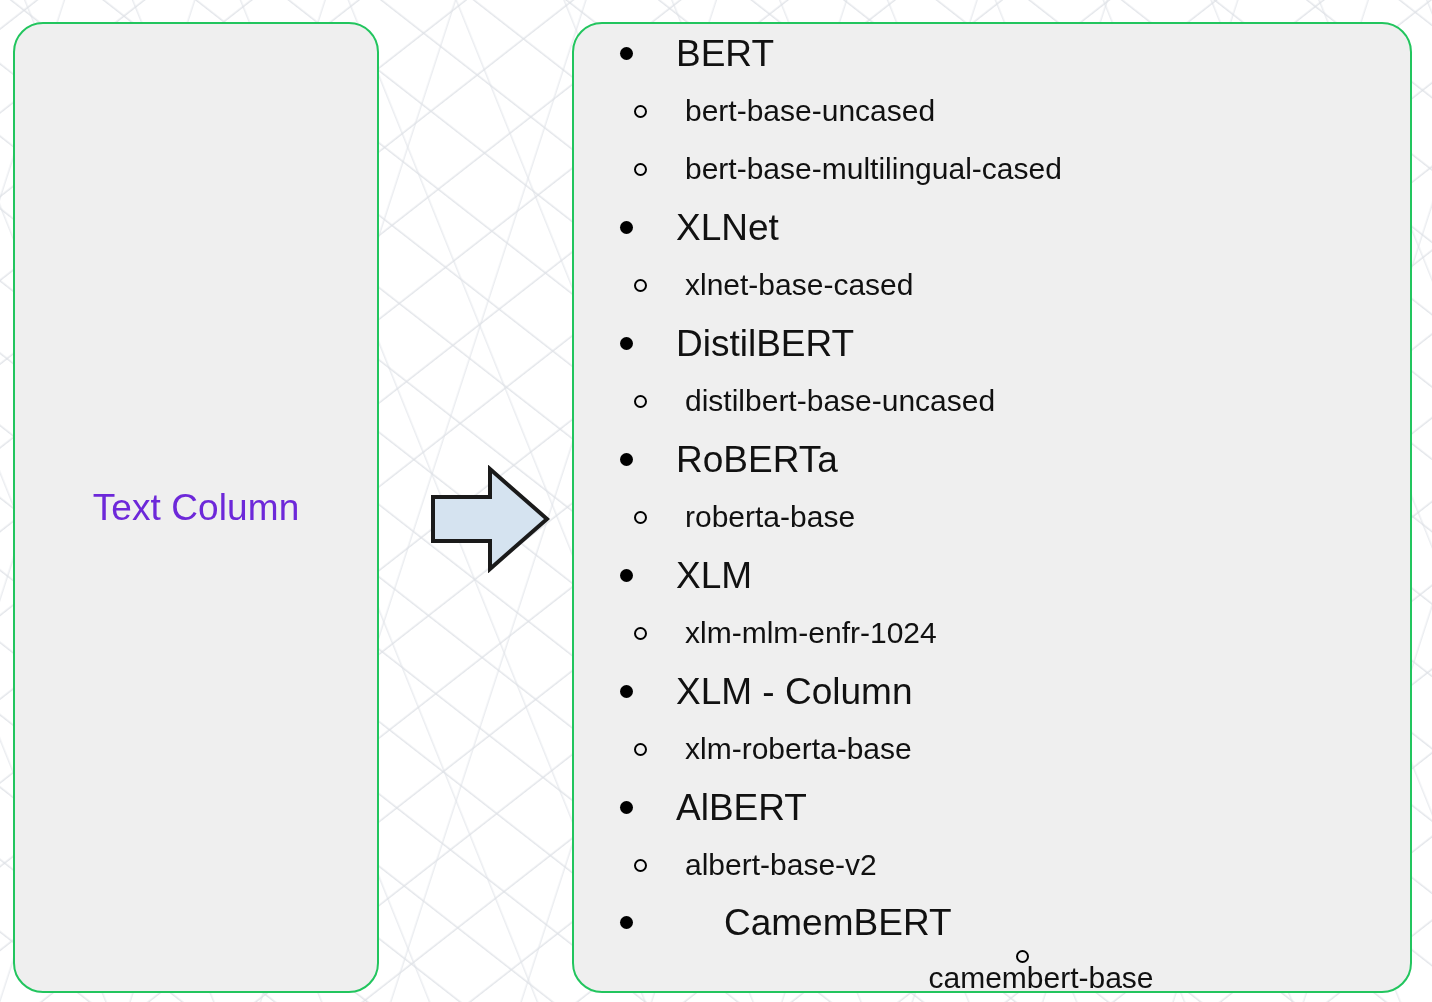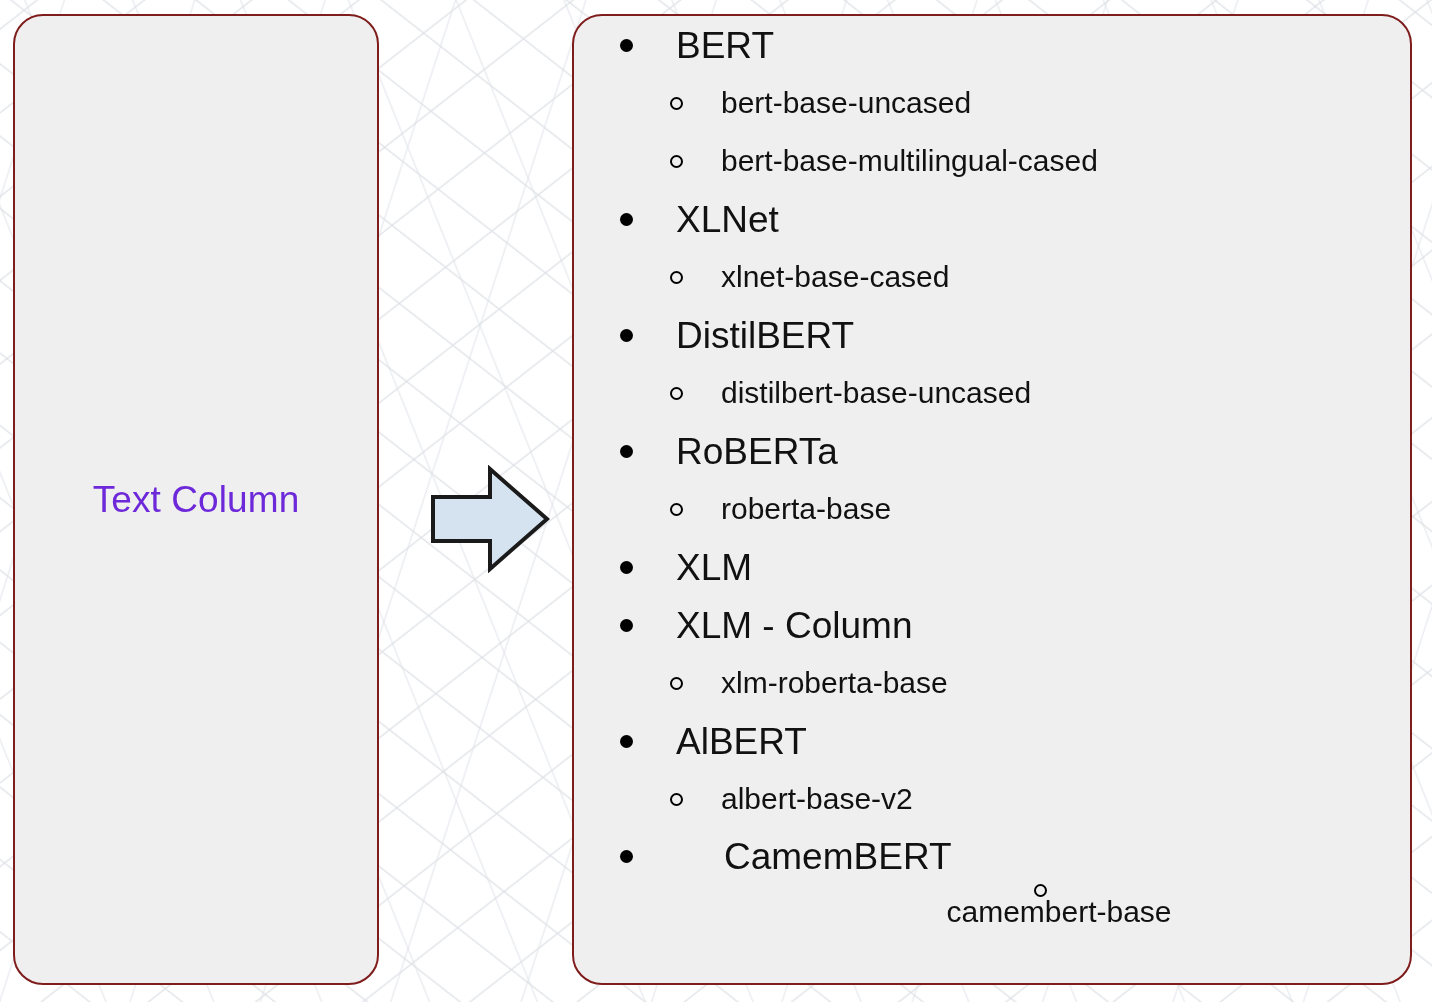--- a/index.html
+++ b/index.html
@@ -31,23 +31,24 @@
   .stage {
     position: absolute;
     inset: 0;
     z-index: 1;
   }
 
   
   .panel {
     position: absolute;
     background: #efefef;
-    border: 2px solid #7f1d1d;
+    border: 2px solid #22c55e;
     border-radius: 30px;
     box-sizing: border-box;
+    margin-top: 8px;
   }
 
   #text-column-panel {
     left: 13px;
     top: 14px;
     width: 366px;
     height: 971px;
     display: flex;
     align-items: center;
     justify-content: center;
@@ -112,21 +113,21 @@
     color: #111111;
     margin-left: 43px;
     white-space: nowrap;
     line-height: 1;
   }
 
   .variant-row {
     display: flex;
     align-items: center;
     height: 58px;
-    padding-left: 96px;
+    padding-left: 60px;
   }
 
   .bullet-lvl2 {
     width: 13px;
     height: 13px;
     border-radius: 50%;
     background: transparent;
     border: 2px solid #000000;
     box-sizing: border-box;
     flex: 0 0 auto;
@@ -205,20 +206,24 @@
           <div class="variant-row">
             <span class="bullet-lvl2"></span>
             <span class="variant-label">roberta-base</span>
           </div>
         </li>
         <li class="group">
           <div class="group-row">
             <span class="bullet-lvl1"></span>
             <span class="group-label">XLM</span>
           </div>
+          <div class="variant-row">
+            <span class="bullet-lvl2"></span>
+            <span class="variant-label">xlm-mlm-enfr-1024</span>
+          </div>
         </li>
         <li class="group">
           <div class="group-row">
             <span class="bullet-lvl1"></span>
             <span class="group-label">XLM - Column</span>
           </div>
           <div class="variant-row">
             <span class="bullet-lvl2"></span>
             <span class="variant-label">xlm-roberta-base</span>
           </div>

